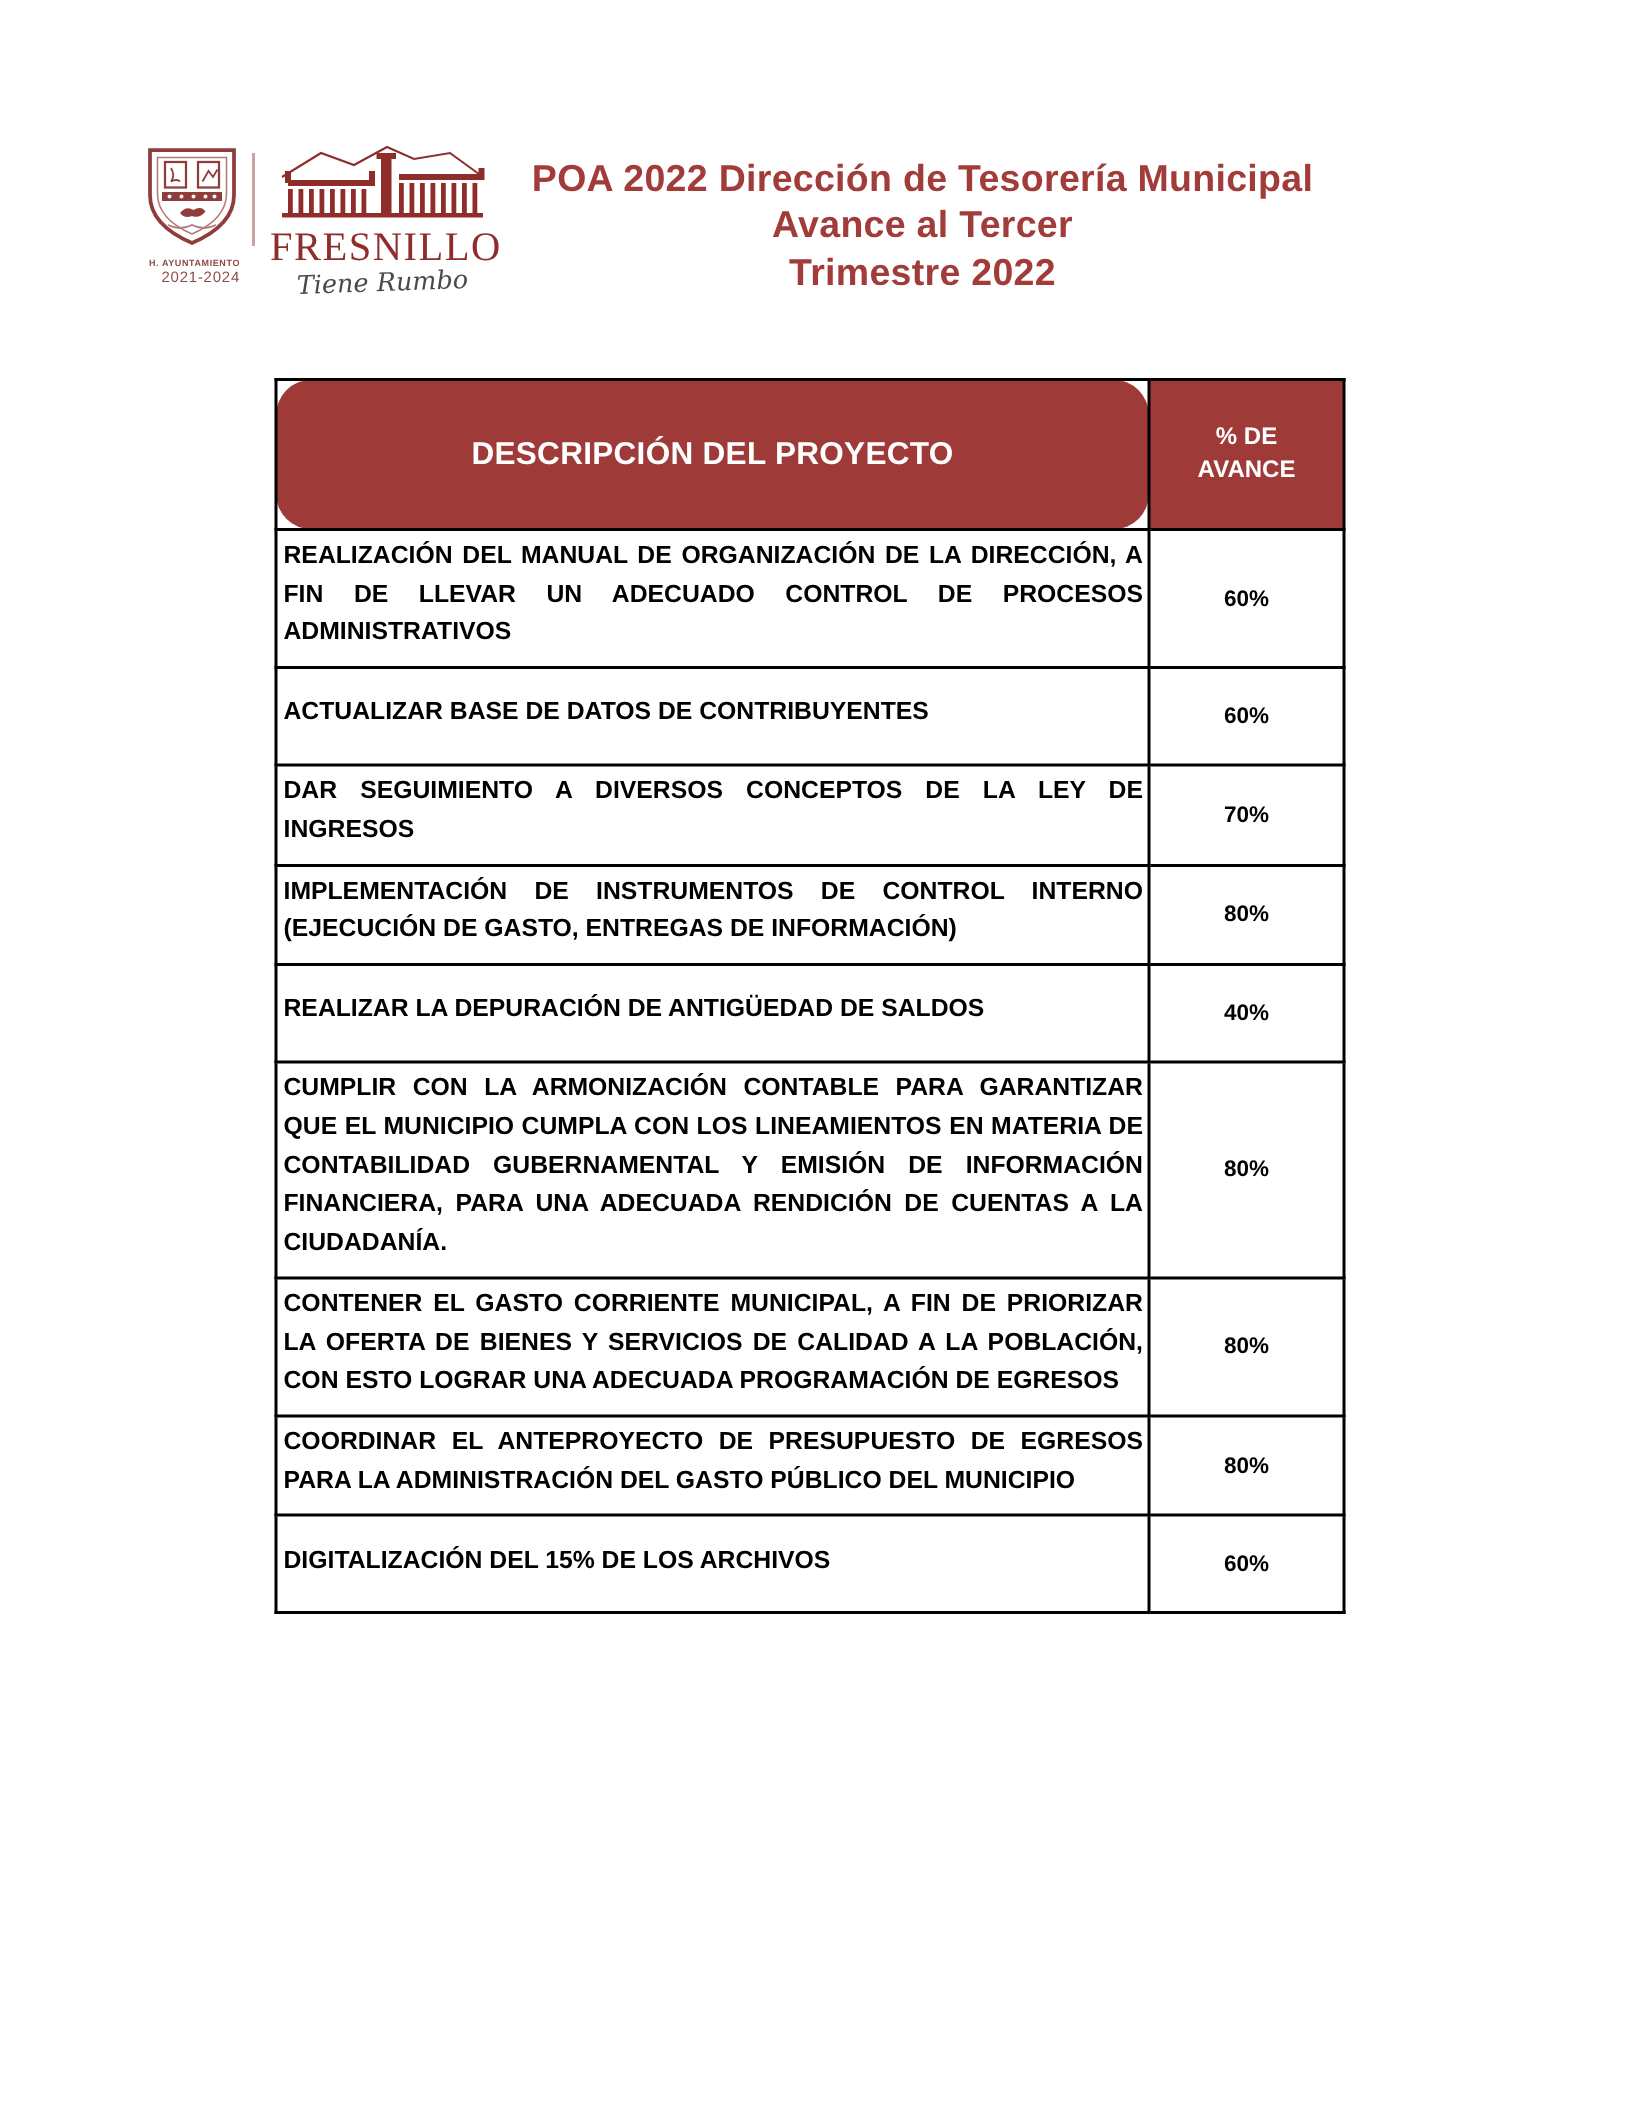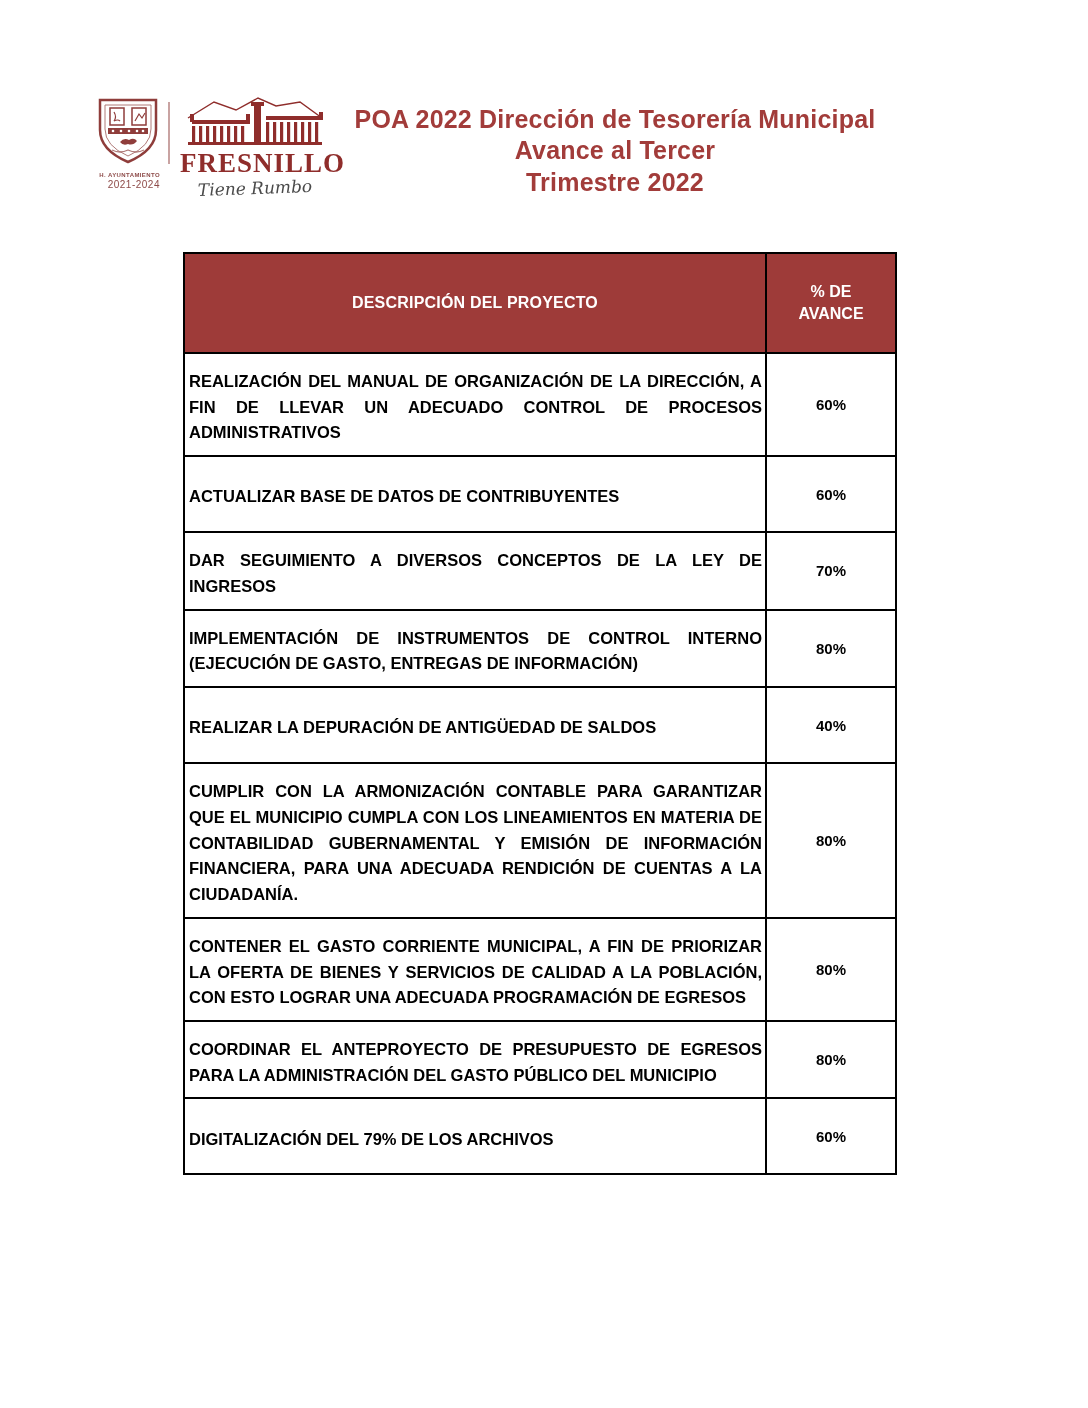--- a/index.html
+++ b/index.html
@@ -19,21 +19,21 @@
   .crest { width:72px; text-align:right; }
   .crest-caption { margin-top:2px; color:#8d4a48; line-height:1.1; }
   .crest-caption .cap1 { display:block; font-size:6px; letter-spacing:.4px; font-weight:bold; }
   .crest-caption .cap2 { display:block; font-size:10px; letter-spacing:.5px; }
   .logo-divider {
     width:2px; height:62px; background:#c9a3a2; margin:6px 10px 0 8px;
   }
   .fresnillo { width:150px; text-align:center; }
   .fresnillo-name {
     font-family:"Liberation Serif", serif;
-    color:#8f2d2b; font-size:27px; font-weight:bold;
+    color:#8f2d2b; font-size:27px; font-weight:normal;
     letter-spacing:1px; line-height:1; margin-top:-2px;
   }
   .fresnillo-tagline {
     font-family:"DejaVu Serif", serif;
     font-style:italic; color:#4a4a4a;
     font-size:17px; margin-top:1px; transform:rotate(-2deg);
   }
 
   .title {
     position:absolute; left:340px; top:104px; width:550px;
@@ -49,26 +49,26 @@
     table-layout:fixed;
   }
   table.poa col.c1 { width:582px; }
   table.poa col.c2 { width:130px; }
   table.poa th, table.poa td { border:2.5px solid #000; }
   table.poa th {
     background:#9e3b39; color:#ffffff;
     height:96px; vertical-align:middle; text-align:center;
     font-weight:bold;
   }
-  th.h-desc { font-size:16px; letter-spacing:.2px; }
+  th.h-desc { font-size:21px; letter-spacing:.2px;border-radius:24px; }
   th.h-av   { font-size:16px; line-height:1.35; padding:0 14px; }
   td.desc {
     font-weight:bold; font-size:16.5px; line-height:1.56;
     color:#000; text-align:justify;
-    padding:15px 3px 9px 4px; vertical-align:middle;
+    padding:4px 3px 9px 4px; vertical-align:middle;
     height:50px;
   }
   td.pct {
     text-align:center; vertical-align:middle;
     font-weight:bold; font-size:15px; color:#000;
   }
 </style>
 </head>
 <body>
 
@@ -187,19 +187,19 @@
     <td class="desc">CONTENER EL GASTO CORRIENTE MUNICIPAL, A FIN DE PRIORIZAR LA OFERTA DE BIENES Y SERVICIOS DE CALIDAD A LA POBLACIÓN, CON ESTO LOGRAR UNA ADECUADA PROGRAMACIÓN DE EGRESOS</td>
     <td class="pct">80%</td>
   </tr>
 
   <tr>
     <td class="desc">COORDINAR EL ANTEPROYECTO DE PRESUPUESTO DE EGRESOS PARA LA ADMINISTRACIÓN DEL GASTO PÚBLICO DEL MUNICIPIO</td>
     <td class="pct">80%</td>
   </tr>
 
   <tr>
-    <td class="desc">DIGITALIZACIÓN DEL 79% DE LOS ARCHIVOS</td>
+    <td class="desc">DIGITALIZACIÓN DEL 15% DE LOS ARCHIVOS</td>
     <td class="pct">60%</td>
   </tr>
 </tbody>
   </table>
 
 </div>
 
 </body></html>

